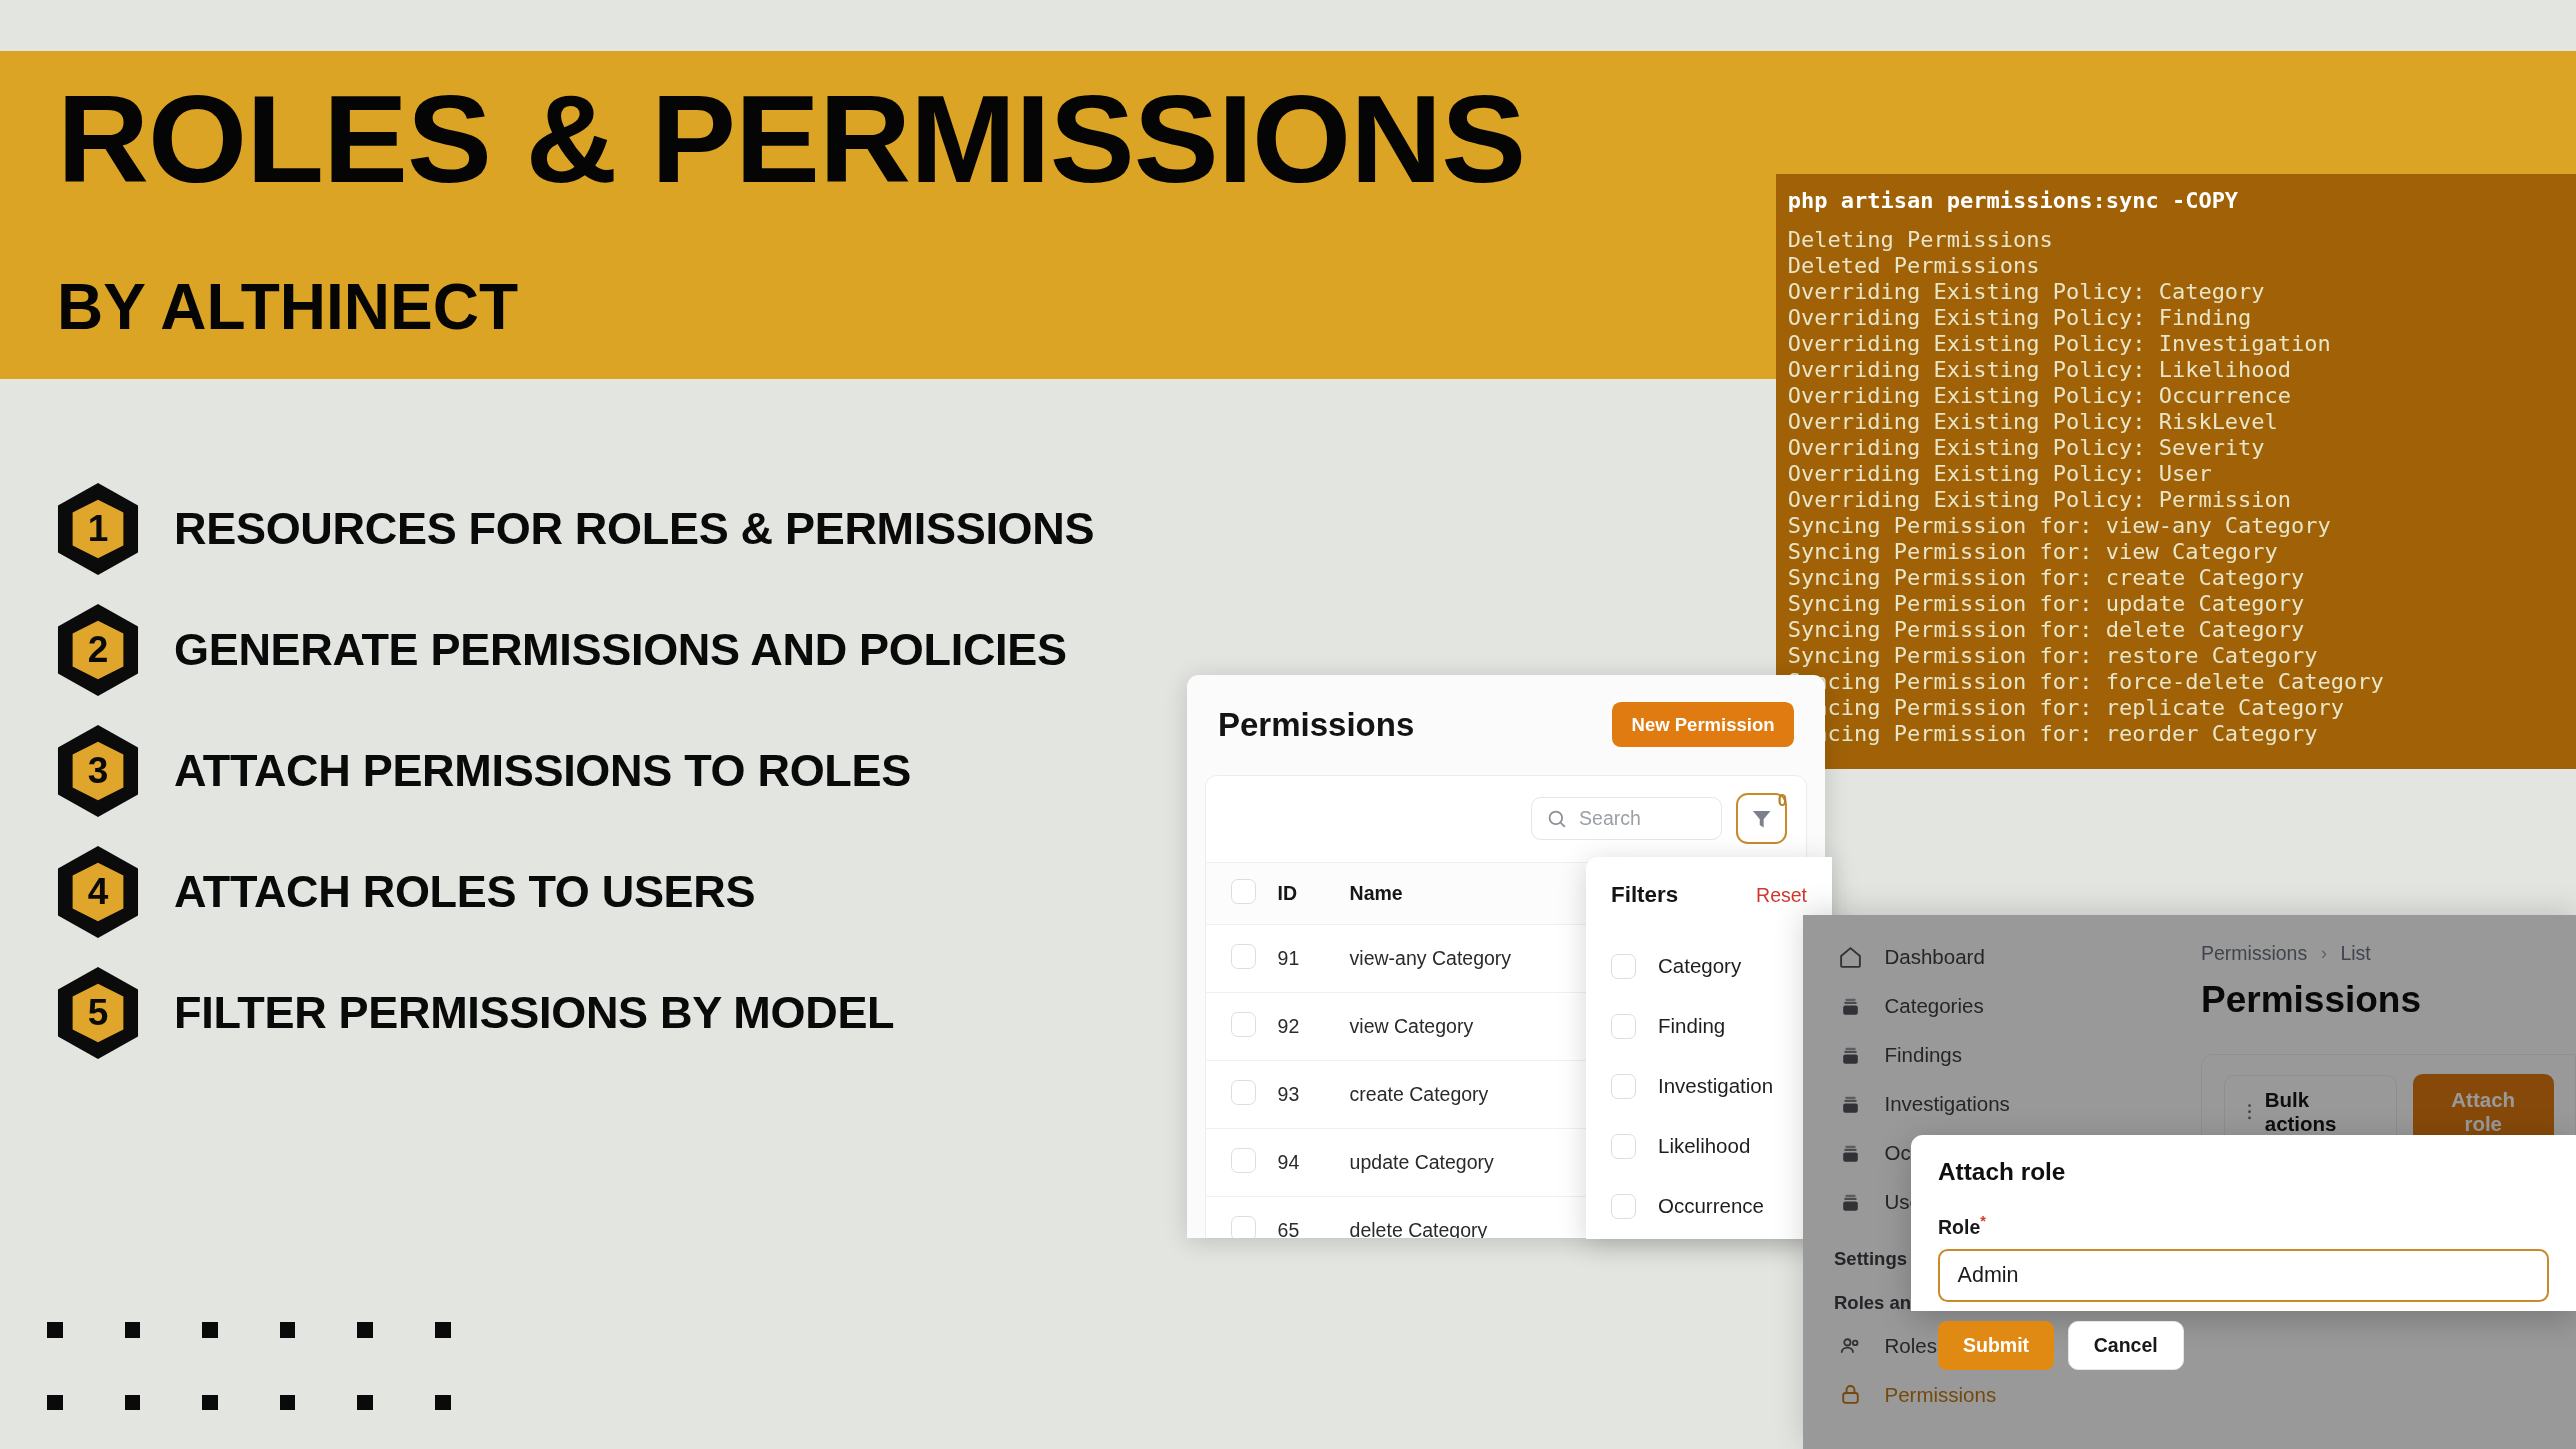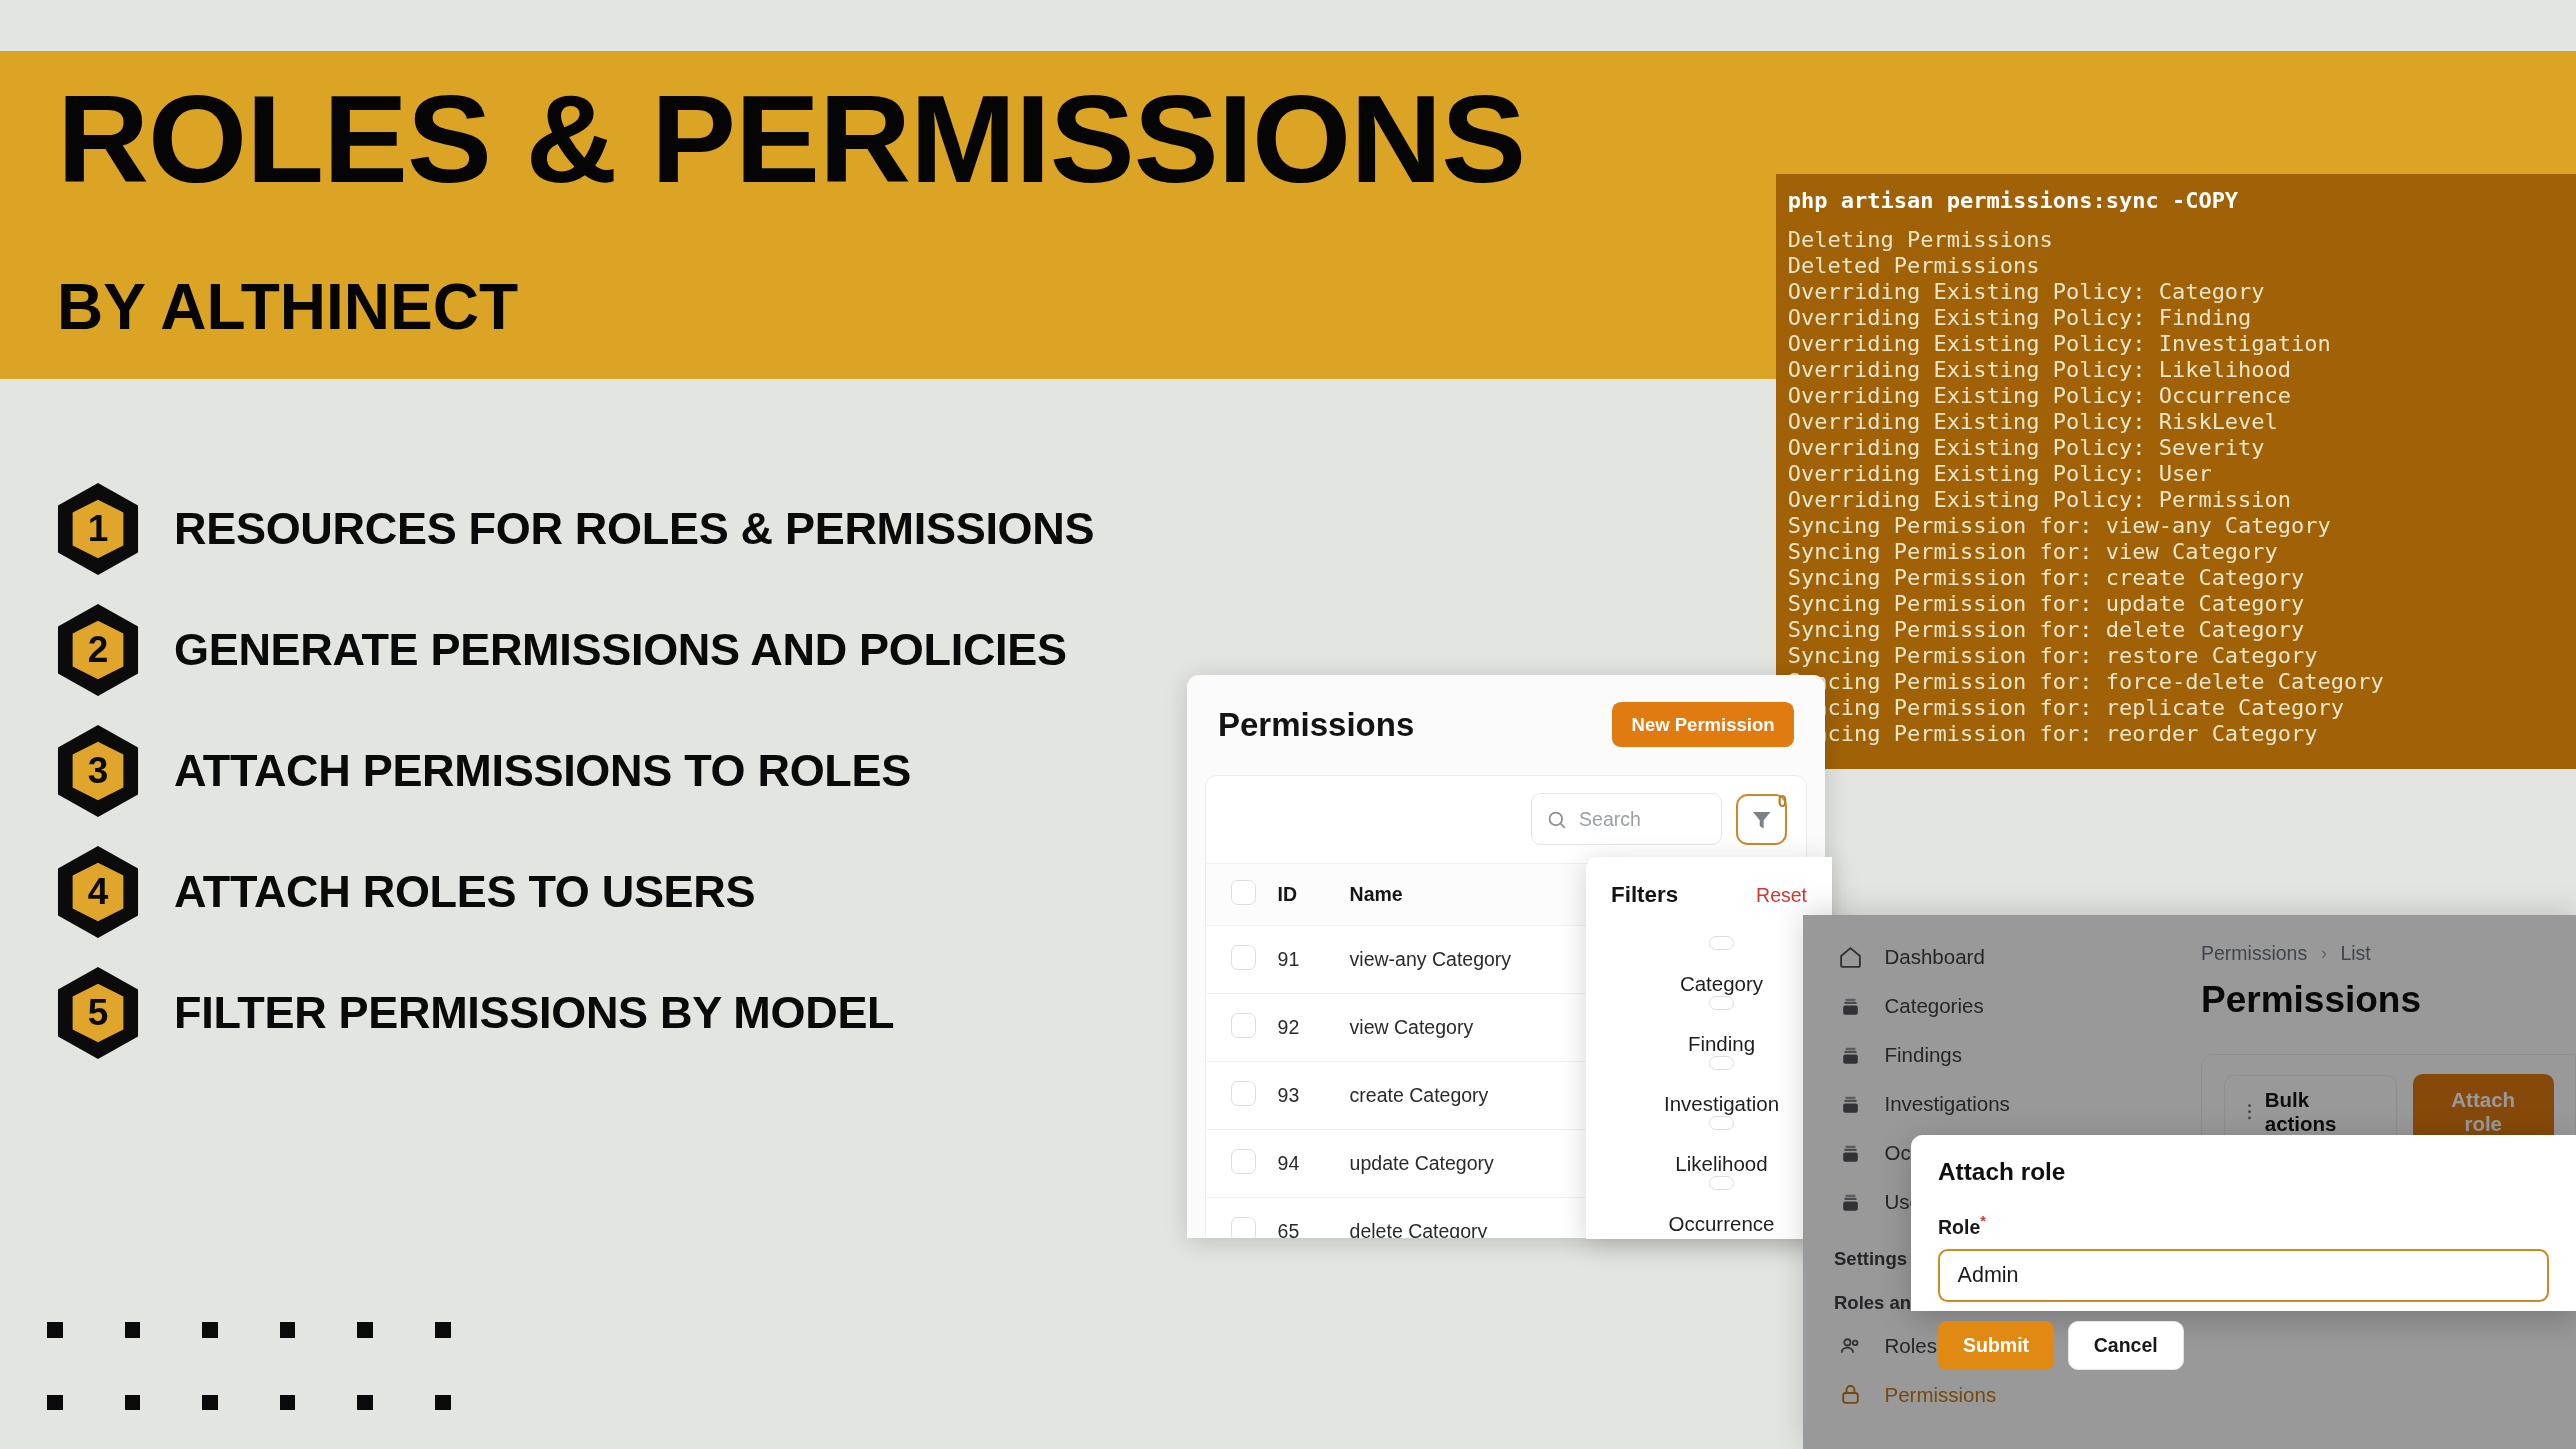--- a/index.html
+++ b/index.html
@@ -80,21 +80,21 @@
     border: none; border-radius: 8.8px; padding: 11.7px 19.5px; cursor: pointer;
   }
   .perm-table-box {
     margin: 5.9px 17.6px 0 17.6px; background: #fff;
     border: 1px solid #ECECEC; border-radius: 11.7px 11.7px 0 0; overflow: hidden;
   }
   .tool-row { display: flex; align-items: center; justify-content: flex-end;
     gap: 13.7px; padding: 17.6px 19.5px; }
   .search-box {
     display: flex; align-items: center; gap: 11.7px;
-    width: 191px; height: 52px; padding: 0 13.7px;
+    width: 191px; height: 43px; padding: 0 13.7px;
     border: 1px solid #E6E6E6; border-radius: 9.8px; background: #fff;
   }
   .search-ph { font-size: 19.5px; color: #9BA0A6; }
   .filter-btn {
     position: relative; width: 51px; height: 51px;
     border: 2px solid #C98A2A; border-radius: 11.7px; background: #fff;
     display: flex; align-items: center; justify-content: center;
   }
   .filter-badge {
     position: absolute; right: -2px; top: -3.9px;
@@ -121,21 +121,21 @@
   .filters-pop {
     position: absolute; left: 1586px; top: 857px; width: 246px; height: 382px;
     background: #fff; border-radius: 11.7px 0 0 0;
     box-shadow: 0 5.9px 29px rgba(0,0,0,0.17);
     padding: 25px 0 0 25px; overflow: hidden;
   }
   .filters-head { display: flex; align-items: center; justify-content: space-between;
     padding-right: 25px; margin-bottom: 28px; }
   .filters-title { font-size: 22.4px; font-weight: 700; color: #141414; }
   .filters-reset { font-size: 19.5px; color: #D0382F; font-weight: 400; cursor: pointer; }
-  .filter-item { display: flex; align-items: center; gap: 22px; height: 60px; flex-direction: column; }
+  .filter-item { display: flex; align-items: center; gap: 22px; height: 60px; }
   .filter-item span { font-size: 20.5px; color: #1E1E1E; }
 
   
   .app-win {
     position: absolute; left: 1803px; top: 915px; width: 773px; height: 534px;
     background: #FFFFFF; overflow: hidden;
     box-shadow: 0 -3.9px 29px rgba(0,0,0,0.16);
   }
   .app-dim { position: absolute; inset: 0; background: rgba(0,0,0,0.40); z-index: 5; pointer-events: none; }
   .app-side {

